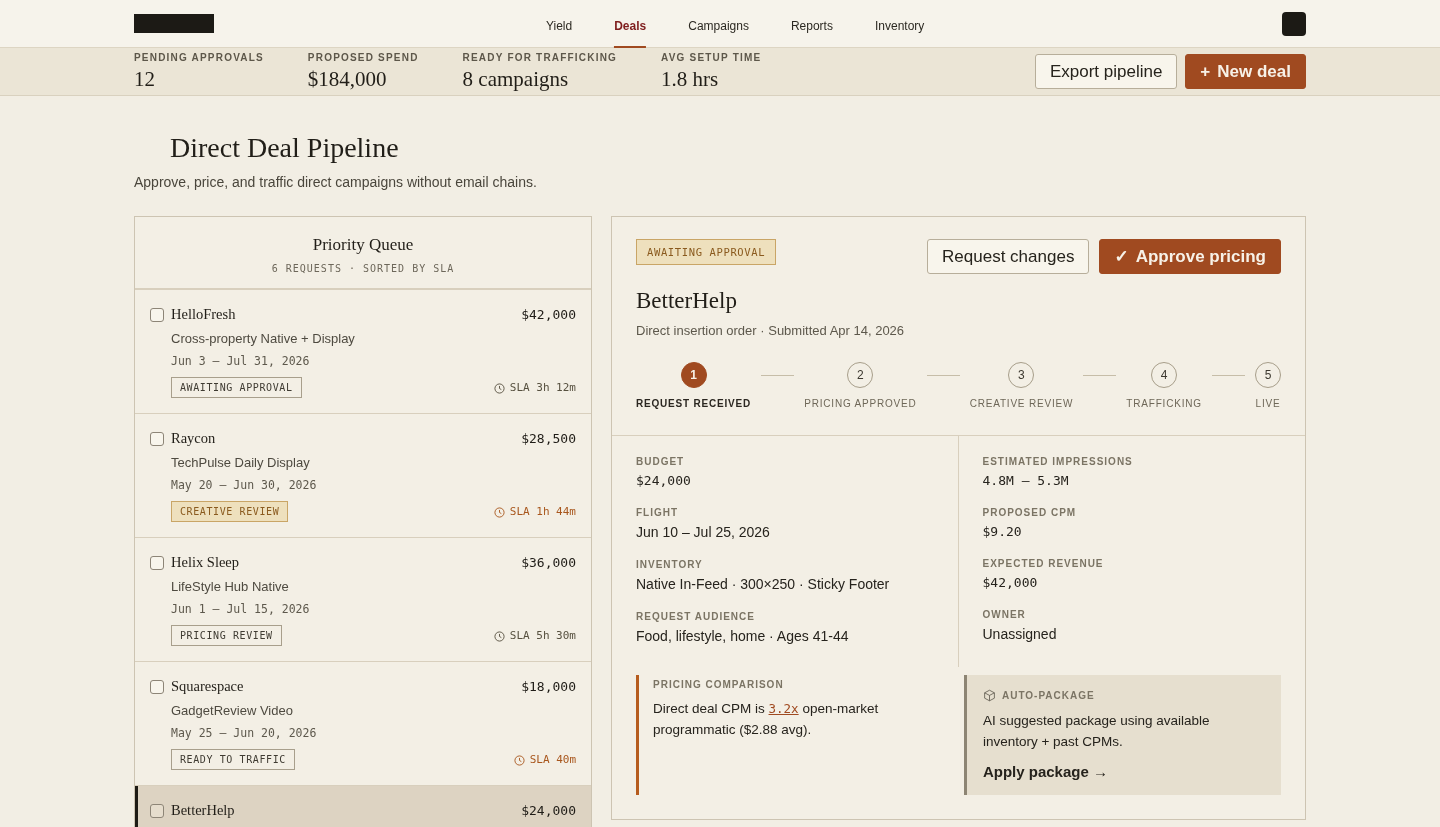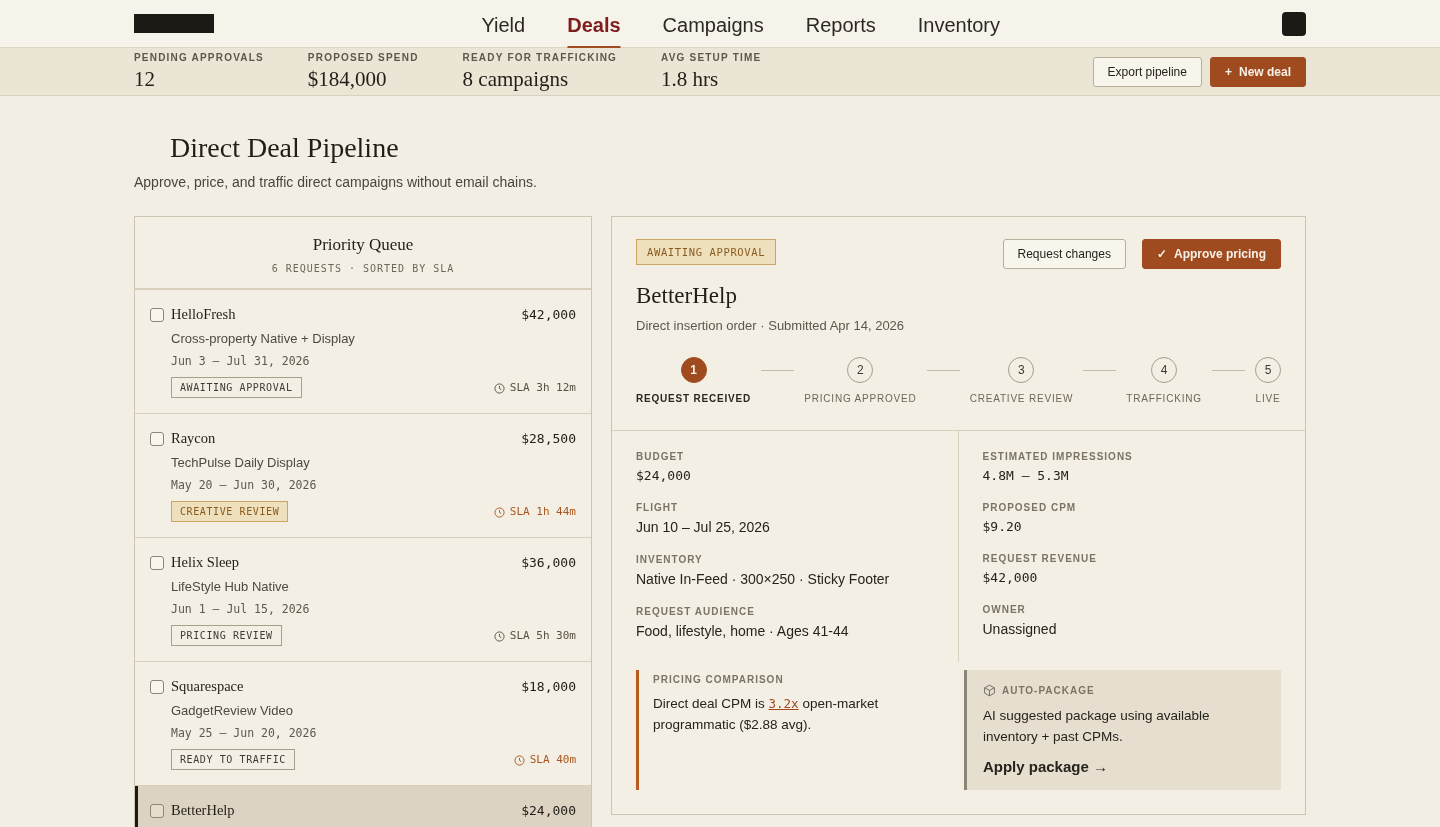--- a/index.html
+++ b/index.html
@@ -17,37 +17,37 @@
   .topnav {
     height:48px; background:#f6f3eb; border-bottom:1px solid #ddd5c3;
     display:flex; align-items:center; padding:0 134px; position:relative;
   }
   .logo { width:80px; height:19px; background:#1c1a15; }
   .nav-items {
     position:absolute; left:50%; transform:translateX(-46%);
     display:flex; gap:42px; height:48px; align-items:stretch;
   }
   .nav-item {
-    display:flex; align-items:center; font-size:20px; color:#2c2922;
+    display:flex; align-items:center; font-size:12px; color:#2c2922;
     text-decoration:none; cursor:pointer; border-bottom:2px solid transparent; padding-top:6px;
   }
   .nav-item.active { color:#7f1d1d; border-bottom-color:#a04a20; font-weight:700; }
   .avatar { width:24px; height:24px; background:#1c1a15; border-radius:4px; margin-left:auto; cursor:pointer; }
 
   
   .statsbar {
     height:48px; background:#ebe5d6; border-bottom:1px solid #d9d1bf;
     display:flex; align-items:center; padding:0 134px;
   }
   .stats { display:flex; gap:44px; }
   .stat-label { font-size:10px; letter-spacing:.12em; font-weight:600; color:#5d574a; }
   .stat-value { font-family:"Liberation Serif", serif; font-size:21px; margin-top:4px; color:#211e18; }
   .bar-actions { margin-left:auto; display:flex; gap:8px; }
   .btn {
-    font-family:"Liberation Sans", sans-serif; font-size:12px; cursor:pointer;
+    font-family:"Liberation Sans", sans-serif; font-size:17px; cursor:pointer;
     border-radius:3px; padding:8px 14px; display:inline-flex; align-items:center; gap:7px;
     border:1px solid transparent; line-height:1;text-align:center;
   }
   .btn.ghost { background:#f8f5ec; border-color:#b7ae9a; color:#26231c; }
   .btn.primary { background:#a04a20; border-color:#a04a20; color:#f7f1e7; font-weight:600; }
 
   
   .main { padding:0 134px; }
   .page-title { font-family:"Liberation Serif", serif; font-size:28px; font-weight:500; margin-top:36px;margin-left:36px; }
   .page-subtitle { font-size:14px; color:#4a463c; margin-top:10px; }
@@ -82,21 +82,21 @@
   .badge.warm { background:#eee0bd; border-color:#c9a566; color:#8a5a1e; }
   .sla { font-size:11px; color:#56503f; display:inline-flex; align-items:flex-end; gap:5px; }
   .sla.urgent { color:#a8561c; }
   .clock { width:11px; height:11px; }
 
   
   .right-col { flex:1; display:flex; flex-direction:column; gap:18px; }
   .detail-head { padding:22px 24px 0; }
   .dh-row { display:flex; align-items:flex-start; }
   .badge.big { padding:6px 10px; font-size:10.5px; }
-  .dh-actions { margin-left:auto; display:flex; gap:16px; }
+  .dh-actions { margin-left:auto; display:flex; gap:10px; }
   .deal-title { font-family:"Liberation Serif", serif; font-size:23px; font-weight:500; margin-top:14px; }
   .dh-meta { font-size:13px; color:#5d584c; margin-top:9px; }
 
   .stepper { display:flex; align-items:flex-start; padding:24px 24px 26px; }
   .step { display:flex; flex-direction:column; align-items:center; }
   .circle {
     width:26px; height:26px; border-radius:50%; border:1px solid #a79e8a;
     display:flex; align-items:center; justify-content:center; font-size:12px; color:#3c382f;
   }
   .step.active .circle { background:#a04a20; border-color:#a04a20; color:#f7f1e7; font-weight:600; }
@@ -334,21 +334,21 @@
           <div class="dcol">
             <div class="field">
               <div class="f-label">ESTIMATED IMPRESSIONS</div>
               <div class="f-value mono">4.8M – 5.3M</div>
             </div>
             <div class="field">
               <div class="f-label">PROPOSED CPM</div>
               <div class="f-value mono">$9.20</div>
             </div>
             <div class="field">
-              <div class="f-label">REQUEST REVENUE</div>
+              <div class="f-label">EXPECTED REVENUE</div>
               <div class="f-value mono">$42,000</div>
             </div>
             <div class="field">
               <div class="f-label">OWNER</div>
               <div class="f-value">Unassigned</div>
             </div>
           </div>
         </div>
 
         <div class="callouts">

